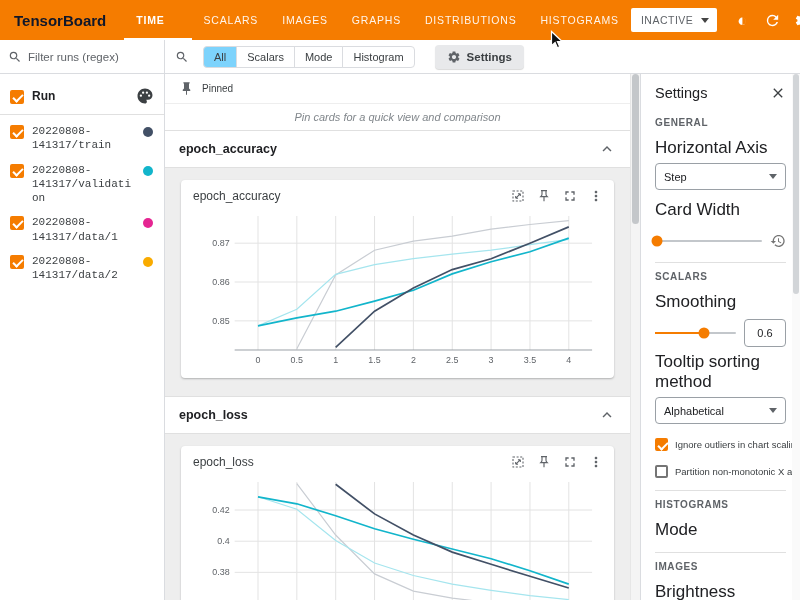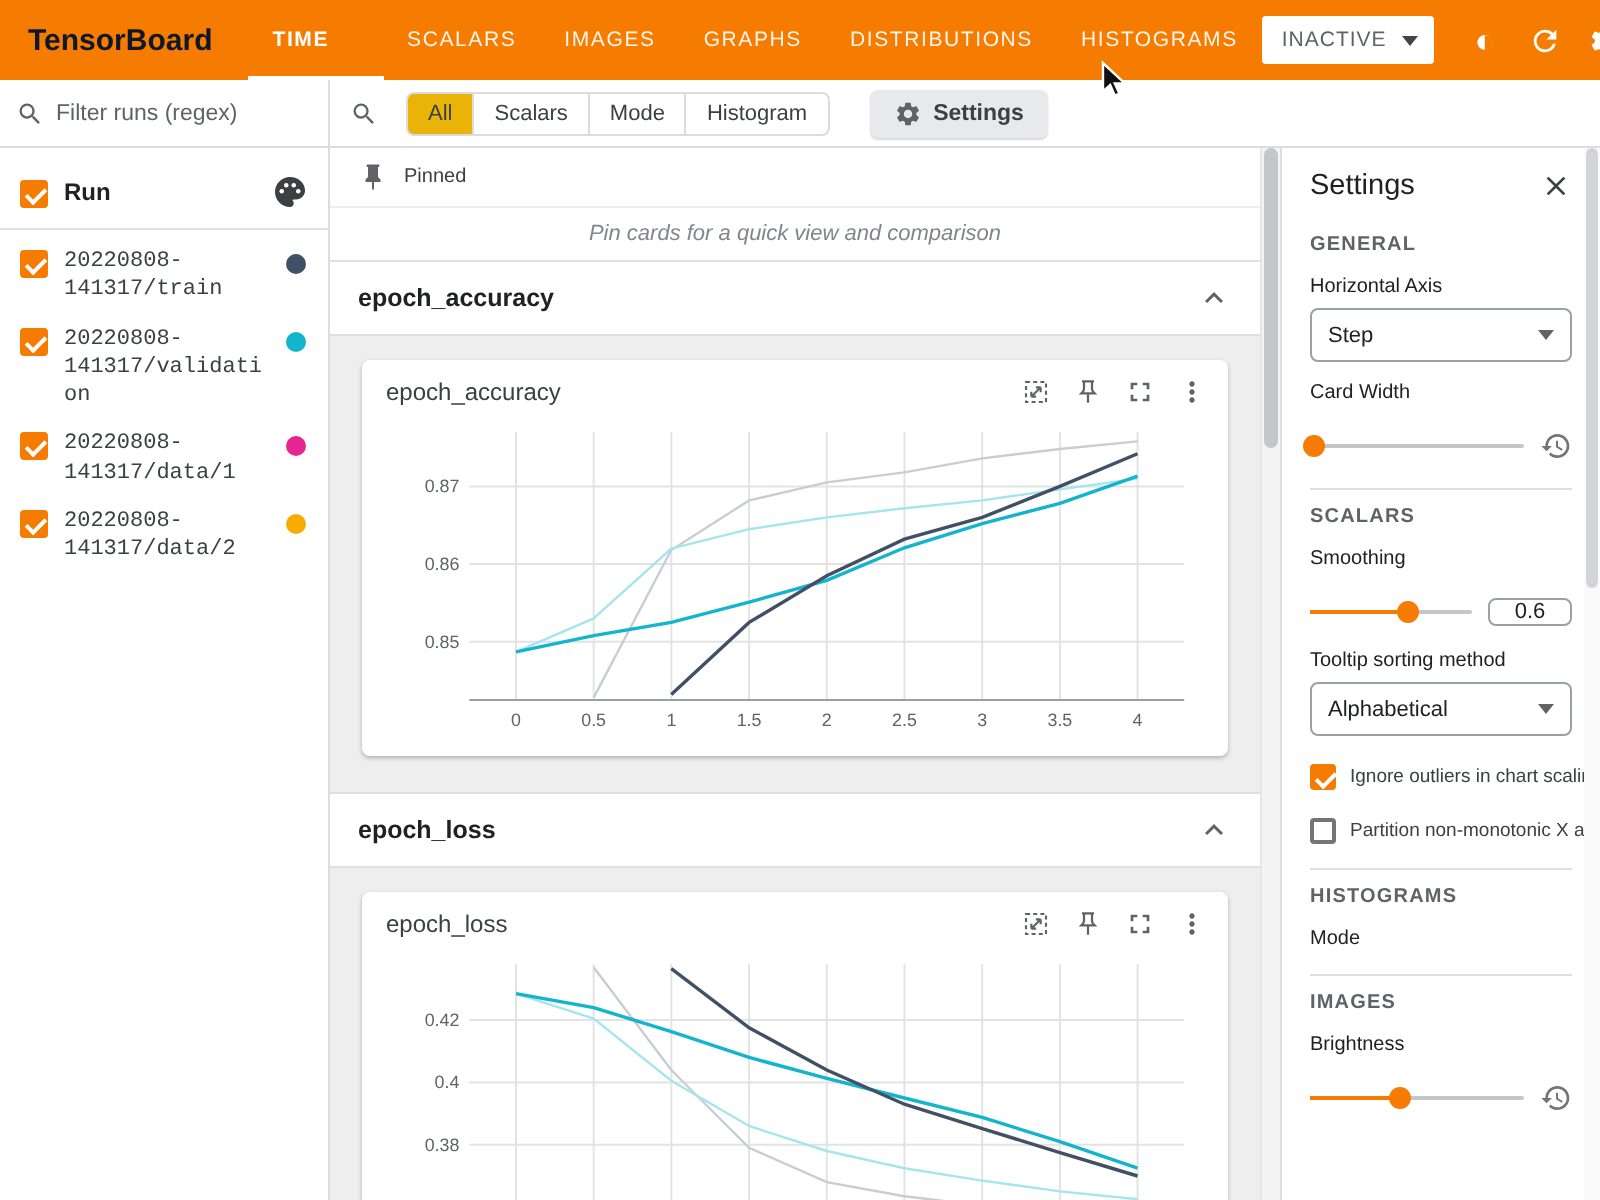--- a/index.html
+++ b/index.html
@@ -25,21 +25,21 @@
   .toolbar { height:34px; flex:0 0 34px; display:flex; align-items:stretch; border-bottom:1px solid #dadce0; background:#fff; }
   .t-left { width:165px; flex:0 0 165px; border-right:1px solid #dadce0; display:flex; align-items:center; gap:6px; padding:0 8px; }
   .t-main { flex:1; display:flex; align-items:center; gap:6px; padding:0 10px; }
   .search-svg { width:14px; height:14px; flex:0 0 14px; }
   .toolbar input[type=text] { border:none; outline:none; flex:1; min-width:0; font-size:11.5px; font-family:"Liberation Sans",sans-serif; color:#202124; background:transparent; }
   .toolbar input::placeholder { color:#5f6368; }
   .filter-group { display:flex; margin-left:8px; }
   .fbtn { font-size:11px; color:#3c4043; background:#fff; border:1px solid #dadce0; padding:4px 10px; margin-left:-1px; cursor:pointer; font-family:"Liberation Sans",sans-serif; }
   .fbtn:first-child { border-radius:4px 0 0 4px; margin-left:0; }
   .fbtn:last-child { border-radius:0 4px 4px 0; }
-  .fbtn.selected { background:#eab308; }
+  .fbtn.selected { background:#7dd3fc; }
   .settings-btn { display:flex; align-items:center; gap:6px; background:#e8e9eb; border:none; border-radius:4px; padding:5px 12px; margin:0 10px 0 14px; font-size:11.5px; color:#3c4043; font-weight:bold; cursor:pointer; font-family:"Liberation Sans",sans-serif; box-shadow:0 1px 1px rgba(0,0,0,.15); }
   .settings-btn svg { width:14px; height:14px; }
 
   
   .content { flex:1; display:flex; min-height:0; }
 
   
   .sidebar { width:165px; flex:0 0 165px; border-right:1px solid #dadce0; padding-top:6px; overflow:hidden; }
   .run-header { display:flex; align-items:center; padding:7px 10px; gap:8px; }
   .run-title { font-size:12px; font-weight:bold; color:#202124; flex:1; }
@@ -75,31 +75,31 @@
   .vscroll { width:10px; flex:0 0 10px; background:#f4f4f4; border-left:1px solid #e6e6e6; position:relative; }
   .vscroll .thumb { position:absolute; top:0; left:1px; width:7px; height:150px; background:#c4c7ca; border-radius:4px; cursor:pointer; }
 
   
   .settings-panel { width:160px; flex:0 0 160px; border-left:1px solid #dadce0; background:#fff; position:relative; overflow:hidden; }
   .sp-head { display:flex; align-items:center; justify-content:space-between; padding:11px 14px 8px; }
   .sp-title { font-size:14.5px; font-weight:normal; color:#202124; }
   .sp-head svg { width:16px; height:16px; cursor:pointer; }
   .sp-body { padding:0 14px; }
   .s-label { font-size:10px; font-weight:bold; letter-spacing:.6px; color:#5f6368; margin:8px 0 2px; }
-  .ctl-label { font-size:10px; color:#202124; margin:10px 0 5px; }
+  .ctl-label { font-size:17px; color:#202124; margin:10px 0 5px; }
   .select { border:1px solid #9aa0a6; border-radius:4px; height:27px; display:flex; align-items:center; justify-content:space-between; padding:0 8px; cursor:pointer; background:#fff; }
   .select span { font-size:11px; color:#202124; }
   .select .caret { border-top-color:#5f6368; }
   .slider-row { display:flex; align-items:center; gap:8px; margin:12px 0 6px; height:18px; }
   .slider { position:relative; flex:1; height:2px; background:#c3c7cb; border-radius:1px; cursor:pointer; }
   .slider::before { content:""; position:absolute; left:0; top:0; bottom:0; width:calc(var(--f,0) * 100%); background:#f57c00; }
   .slider .sthumb { position:absolute; left:calc(var(--f,0) * 100%); top:50%; transform:translate(-50%,-50%); width:11px; height:11px; border-radius:50%; background:#f57c00; }
   .reset-btn { width:16px; height:16px; flex:0 0 16px; cursor:pointer; }
   .reset-btn svg { width:16px; height:16px; }
-  .num-input { width:42px; height:14px; border:1px solid #9aa0a6; border-radius:4px; text-align:center; font-size:11px; font-family:"Liberation Sans",sans-serif; color:#202124; outline:none; }
+  .num-input { width:42px; height:28px; border:1px solid #9aa0a6; border-radius:4px; text-align:center; font-size:11px; font-family:"Liberation Sans",sans-serif; color:#202124; outline:none; }
   .cb-row { display:flex; align-items:center; gap:7px; margin-top:13px; }
   .cb-row .cb { width:13px; height:13px; flex:0 0 13px; }
   .cb-label { font-size:9.5px; color:#3c4043; white-space:nowrap; }
   .sp-divider { border:none; border-top:1px solid #e0e0e0; margin:12px 0 0; }
   .sp-scroll { position:absolute; right:0; top:0; width:8px; height:100%; background:#fafafa; }
   .sp-scroll .thumb { position:absolute; top:0; left:1px; width:6px; height:220px; background:#d2d5d8; border-radius:3px; cursor:pointer; }
 
   
   .cursor { position:absolute; left:550px; top:30px; z-index:99; pointer-events:none; }
 </style>

